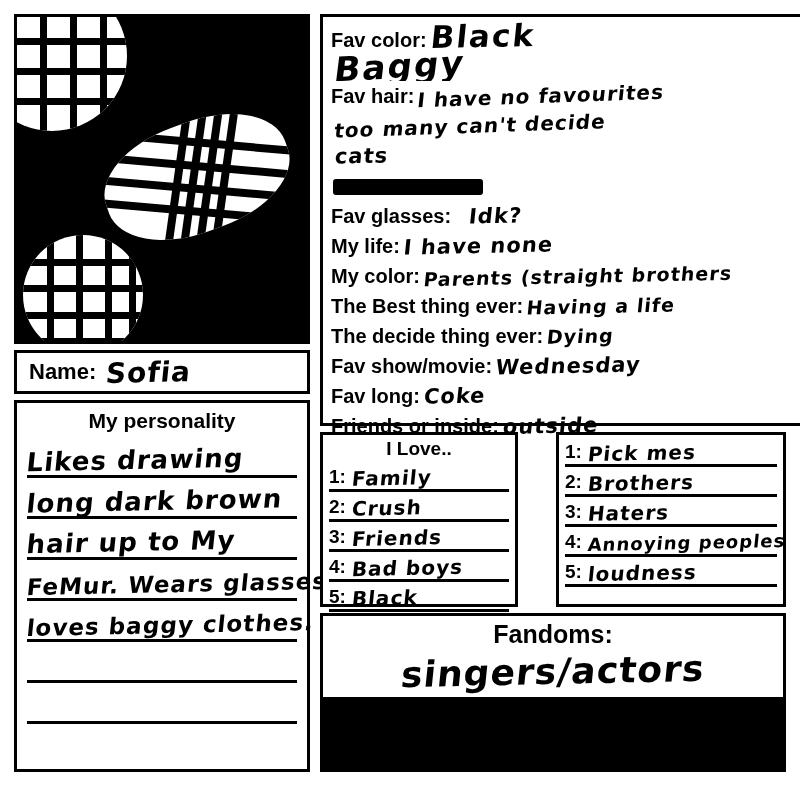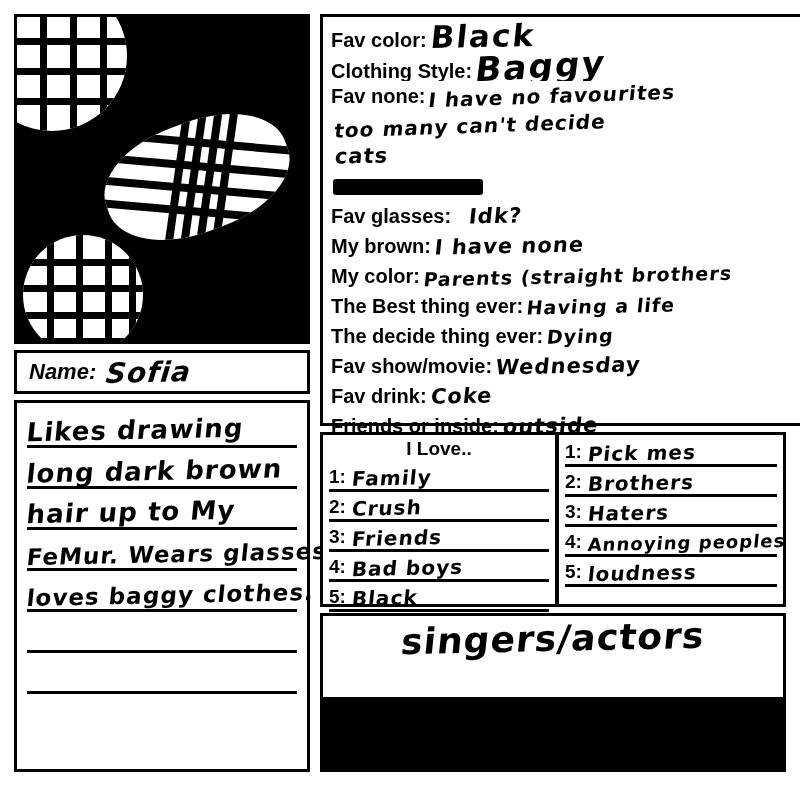--- a/index.html
+++ b/index.html
@@ -66,21 +66,20 @@
   }
 
   #name-box {
     left: 14px;
     top: 350px;
     width: 296px;
     height: 44px;
     display: flex;
     align-items: center;
     padding-left: 12px;
-    font-style: italic;
   }
   .label {
     font-weight: bold;
     font-size: 22px;
     color: #000;
     white-space: nowrap;
   }
   .hand {
     font-family: "DejaVu Sans", sans-serif;
     font-weight: bold;
@@ -146,21 +145,21 @@
     background: #000;
     height: 16px;
     width: 150px;
     margin: 8px 0 6px 2px;
     border-radius: 3px;
   }
 
   #love-box {
     left: 320px;
     top: 432px;
-    width: 238px;
+    width: 198px;
     height: 175px;
     padding: 2px 6px;
   }
   #hate-box {
     left: 556px;
     top: 432px;
     width: 230px;
     height: 175px;
     padding: 2px 6px;
   }
@@ -254,20 +253,21 @@
       <div class="v" style="left:88%"></div>
     </div>
   </div>
 
   <div class="box" id="name-box">
     <span class="label">Name:</span>
     <span class="hand" style="font-size:28px; margin-left:10px;">Sofia</span>
   </div>
 
   <div class="box" id="personality-box">
+    <div id="personality-title">My personality</div>
     <div class="ruled">
       <div class="rule-line">
           <span class="hand">Likes drawing</span>
         </div>
       <div class="rule-line">
           <span class="hand">long dark brown</span>
         </div>
       <div class="rule-line">
           <span class="hand">hair up to My</span>
         </div>
@@ -287,26 +287,25 @@
   </div>
 
   <div class="box" id="facts-box">
 
     <div class="fact-row" id="fav-color">
       <span class="label">Fav color:</span>
       <span class="hand">Black</span>
     </div>
 
     <div class="fact-row" id="clothing-style">
-      <span class="label">Clothing Style:</span>
       <span class="hand">Baggy</span>
     </div>
 
     <div class="fact-row" id="fav-food">
-      <span class="label">Fav none:</span>
+      <span class="label">Fav hair:</span>
       <span class="hand">I have no favourites</span>
     </div>
 
     <div class="fact-row" id="fav-song">
       <span class="hand">too many can't decide</span>
     </div>
 
     <div class="fact-row" id="fav-animal">
       <span class="hand">cats</span>
     </div>
@@ -314,21 +313,21 @@
     <div class="fact-row" id="redacted-row">
       <span class="redacted"></span>
     </div>
 
     <div class="fact-row" id="fav-holiday">
       <span class="label">Fav glasses:</span>
       <span class="hand" style="margin-left:18px;">Idk?</span>
     </div>
 
     <div class="fact-row" id="my-pets">
-      <span class="label">My brown:</span>
+      <span class="label">My life:</span>
       <span class="hand">I have none</span>
     </div>
 
     <div class="fact-row" id="my-family">
       <span class="label">My color:</span>
       <span class="hand" style="font-size:19px;">Parents (straight brothers</span>
     </div>
 
     <div class="fact-row" id="best-thing">
       <span class="label">The Best thing ever:</span>
@@ -339,21 +338,21 @@
       <span class="label">The decide thing ever:</span>
       <span class="hand" style="font-size:19px;">Dying</span>
     </div>
 
     <div class="fact-row" id="fav-show">
       <span class="label">Fav show/movie:</span>
       <span class="hand">Wednesday</span>
     </div>
 
     <div class="fact-row" id="fav-drink">
-      <span class="label">Fav drink:</span>
+      <span class="label">Fav long:</span>
       <span class="hand">Coke</span>
     </div>
 
     <div class="fact-row" id="outside-inside">
       <span class="label">Friends or inside:</span>
       <span class="hand">outside</span>
     </div>
   </div>
 
   <div class="box" id="love-box">
@@ -397,17 +396,18 @@
       <span class="num">4:</span>
       <span class="hand" style="font-size:18px;">Annoying peoples</span>
     </div>
     <div class="list-row">
       <span class="num">5:</span>
       <span class="hand">loudness</span>
     </div>
   </div>
 
   <div class="box" id="fandoms-box">
+    <div id="fandoms-title">Fandoms:</div>
     <div id="fandoms-value" class="hand">singers/actors</div>
     <div id="fandoms-black"></div>
   </div>
 
 </div>
 
 </body></html>

